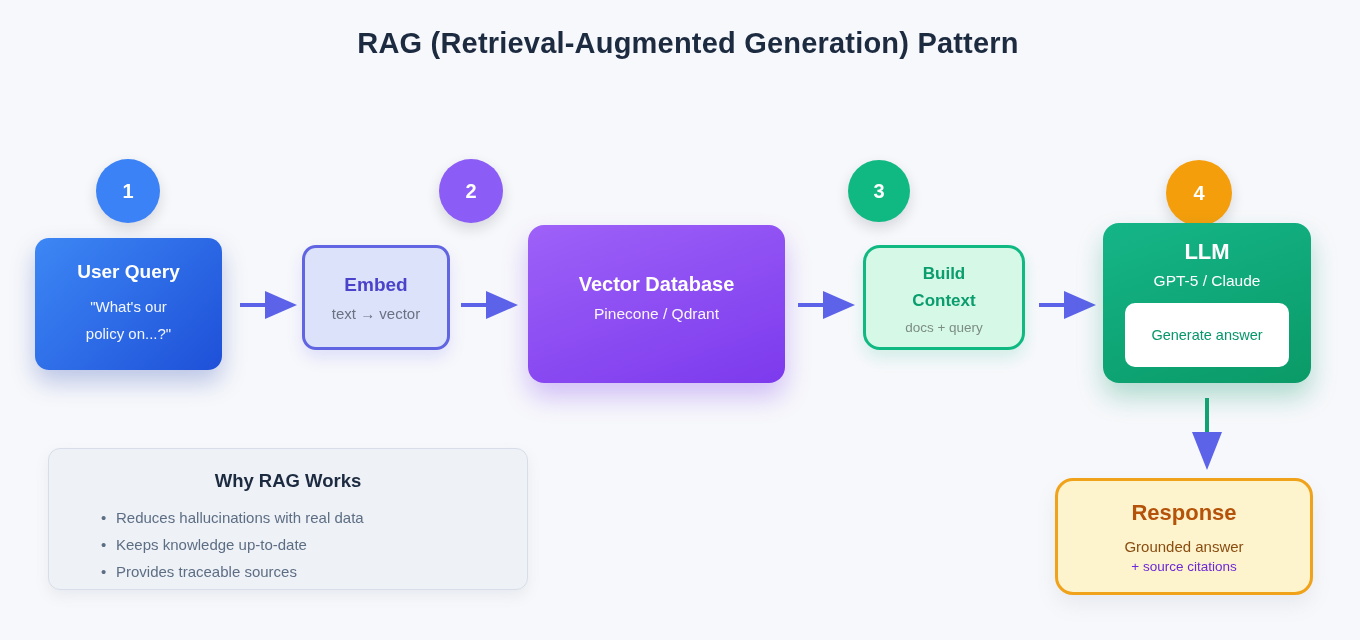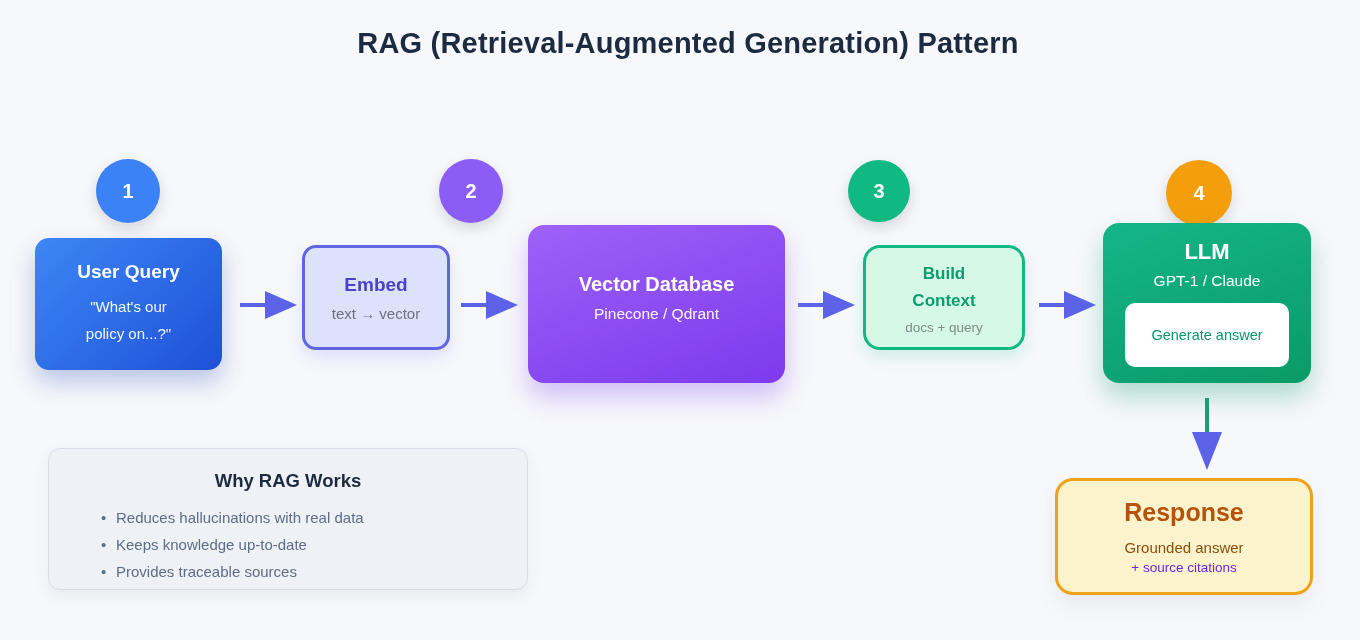--- a/index.html
+++ b/index.html
@@ -76,21 +76,21 @@
   }
   #llm .node-title { font-size:22px; font-weight:700; margin-bottom:7px; }
   #llm .node-sub { font-size:15.5px; margin-bottom:13px; }
   #llm .chip { padding:24px 26px; font-size:14.5px; color:#059669; }
 
   #response {
     left:1055px; top:478px; width:258px; height:117px; border-radius:18px;
     background:#fdf3cd; border:3px solid #f0a21a;
     box-shadow:0 10px 20px rgba(100,116,139,.10);
   }
-  #response .node-title { font-size:25px; font-weight:700; color:#b45309; margin-bottom:12px; }
+  #response .node-title { font-size:22px; font-weight:700; color:#b45309; margin-bottom:12px; }
   #response .resp-line1 { font-size:15px; color:#8a4d10; margin-bottom:4px; }
   #response .resp-line2 { font-size:13.5px; color:#6d28d9; }
 
   #why-box {
     position:absolute; left:48px; top:448px; width:480px; height:142px;
     border-radius:12px; background:#eef1f6; border:1.5px solid #d8dee9;
     box-sizing:border-box; box-shadow:0 6px 14px rgba(100,116,139,.10);
     padding:21px 52px 0; text-align:left;
   }
   #why-box .why-title { text-align:center; font-size:18.5px; font-weight:700; color:#1d2b41; margin-bottom:17px; }
@@ -174,21 +174,21 @@
     <div class="node-sub">docs + query</div>
   </div>
 
   <div class="h-arrow" id="h-arrow4">
     <div class="stem"></div>
     <div class="head"></div>
   </div>
 
   <div class="node" id="llm">
     <div class="node-title">LLM</div>
-    <div class="node-sub">GPT-1 / Claude</div>
+    <div class="node-sub">GPT-5 / Claude</div>
     <div class="chip">Generate answer</div>
   </div>
 
   <div class="v-arrow">
     <div class="stem"></div>
     <div class="head"></div>
   </div>
 
   <div class="node" id="response">
     <div class="node-title">Response</div>

